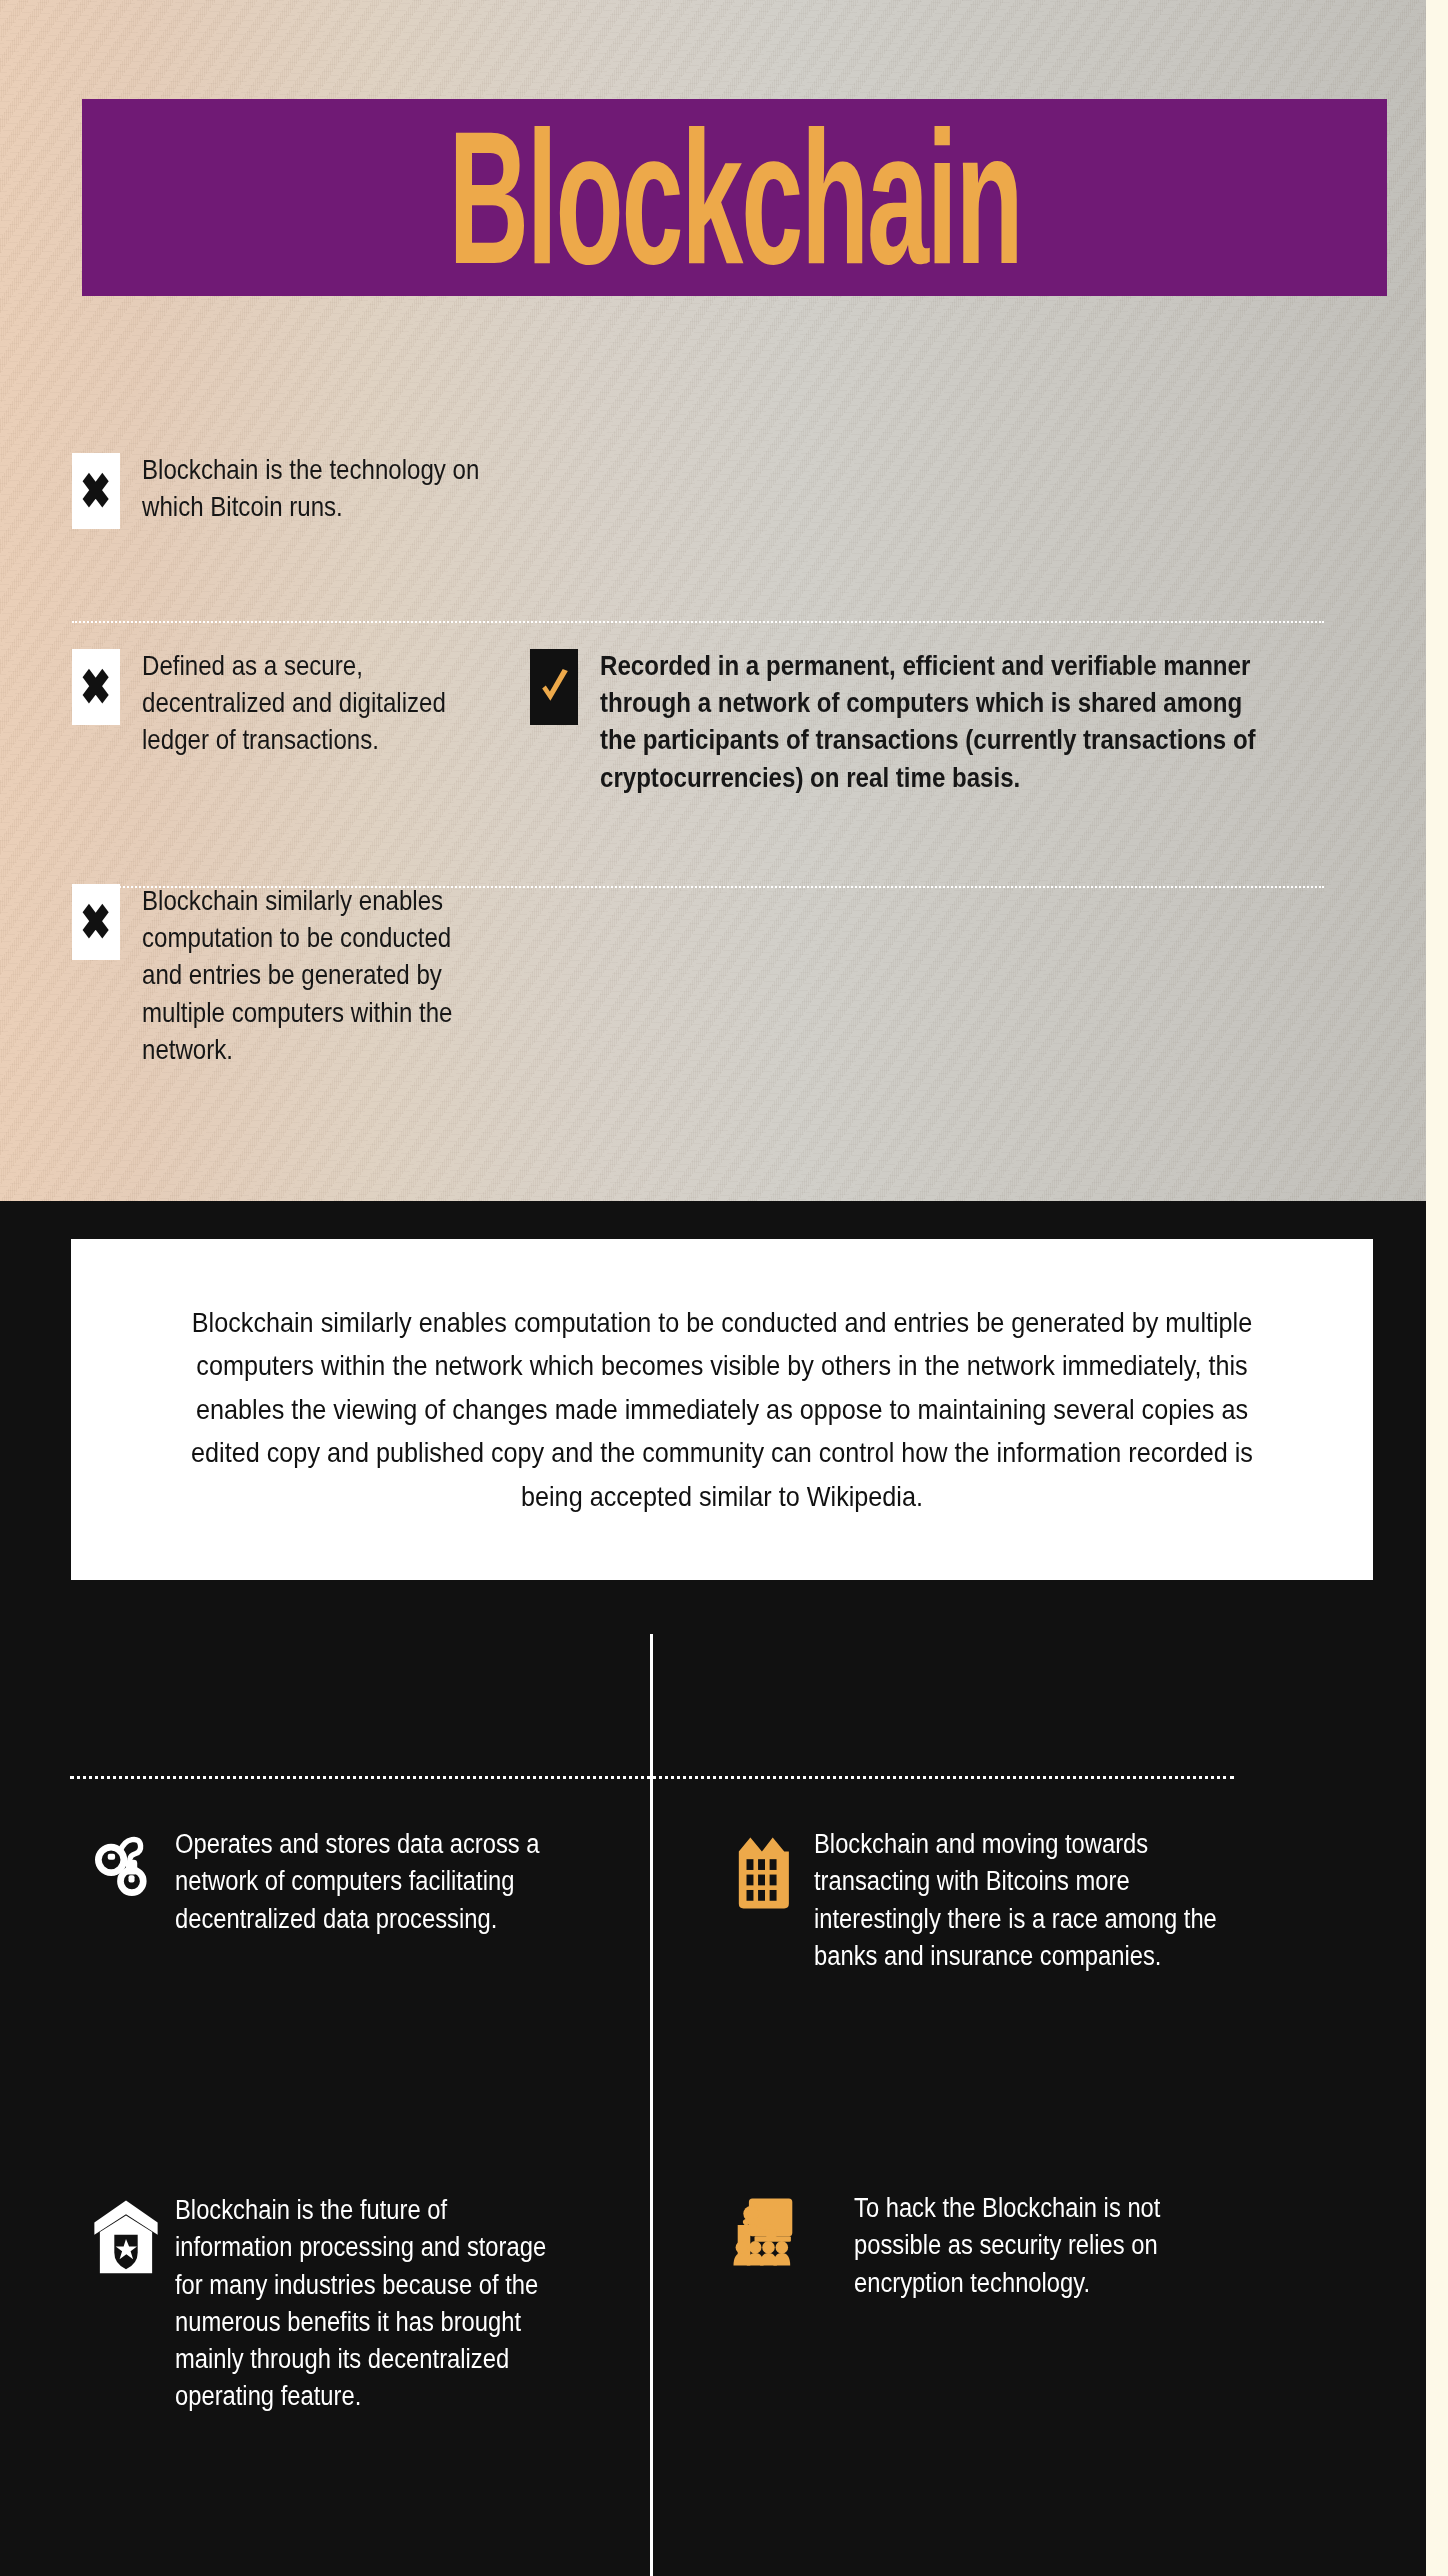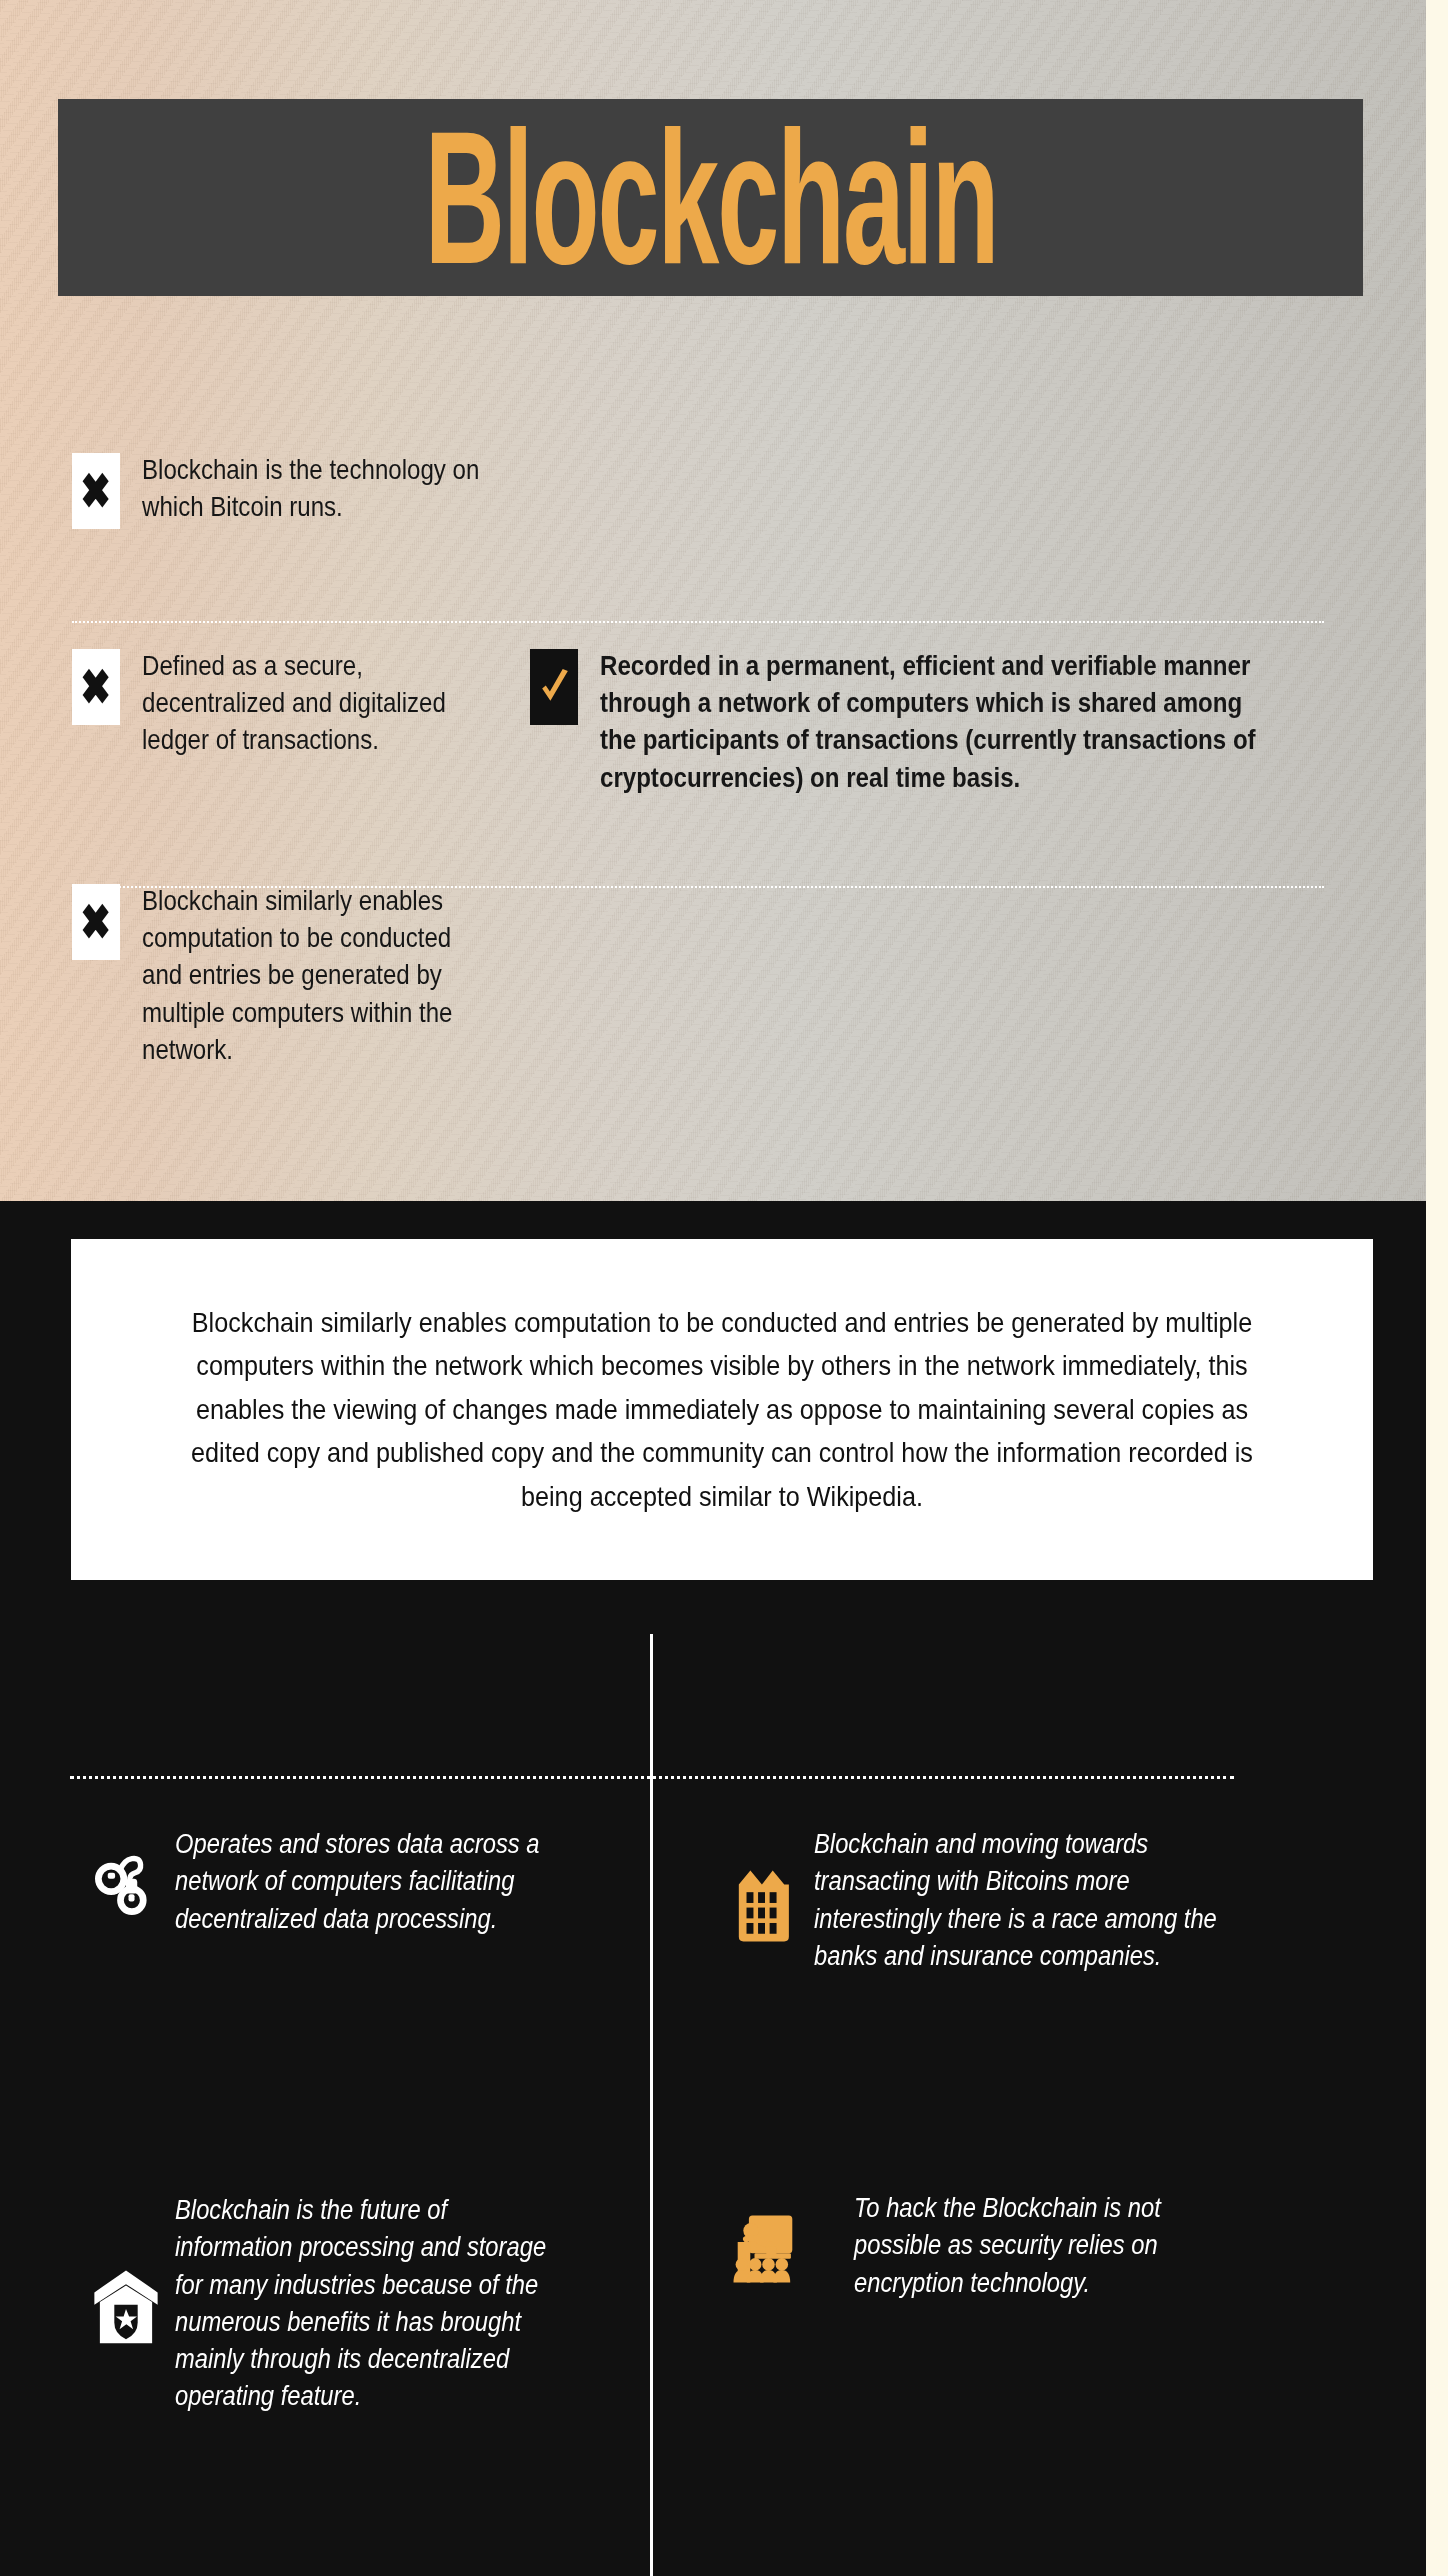--- a/index.html
+++ b/index.html
@@ -69,25 +69,25 @@
     left: 0;
     top: 1201px;
     width: 1449px;
     height: 1719px;
     background: #111111;
   }
 
   
   .title-banner {
     position: absolute;
-    left: 58px;
+    left: 82px;
     top: 99px;
     width: 1305px;
     height: 197px;
-    background: #404040;
+    background: #701a75;
     display: flex;
     align-items: center;
     justify-content: center;
   }
   .title-text {
     color: #eda94a;
     font-family: "Liberation Sans Narrow", "Liberation Sans", sans-serif;
     font-size: 155px;
     font-weight: 700;
     letter-spacing: -3.1px;
@@ -199,22 +199,21 @@
     top: 1776px;
     width: 1164px;
     height: 0;
     border-top: 3.1px dotted #ffffff;
   }
 
   
   .icon-item {
     position: absolute;
     display: flex;
-    align-items: center;
-    font-style: italic;
+    align-items: flex-start;
   }
   .icon-slot {
     flex: 0 0 auto;
     width: 98px;
     display: flex;
     justify-content: center;
     padding-top: 7.2px;
   }
   .icon-text {
     font-family: "Liberation Sans Narrow", "Liberation Sans", sans-serif;

